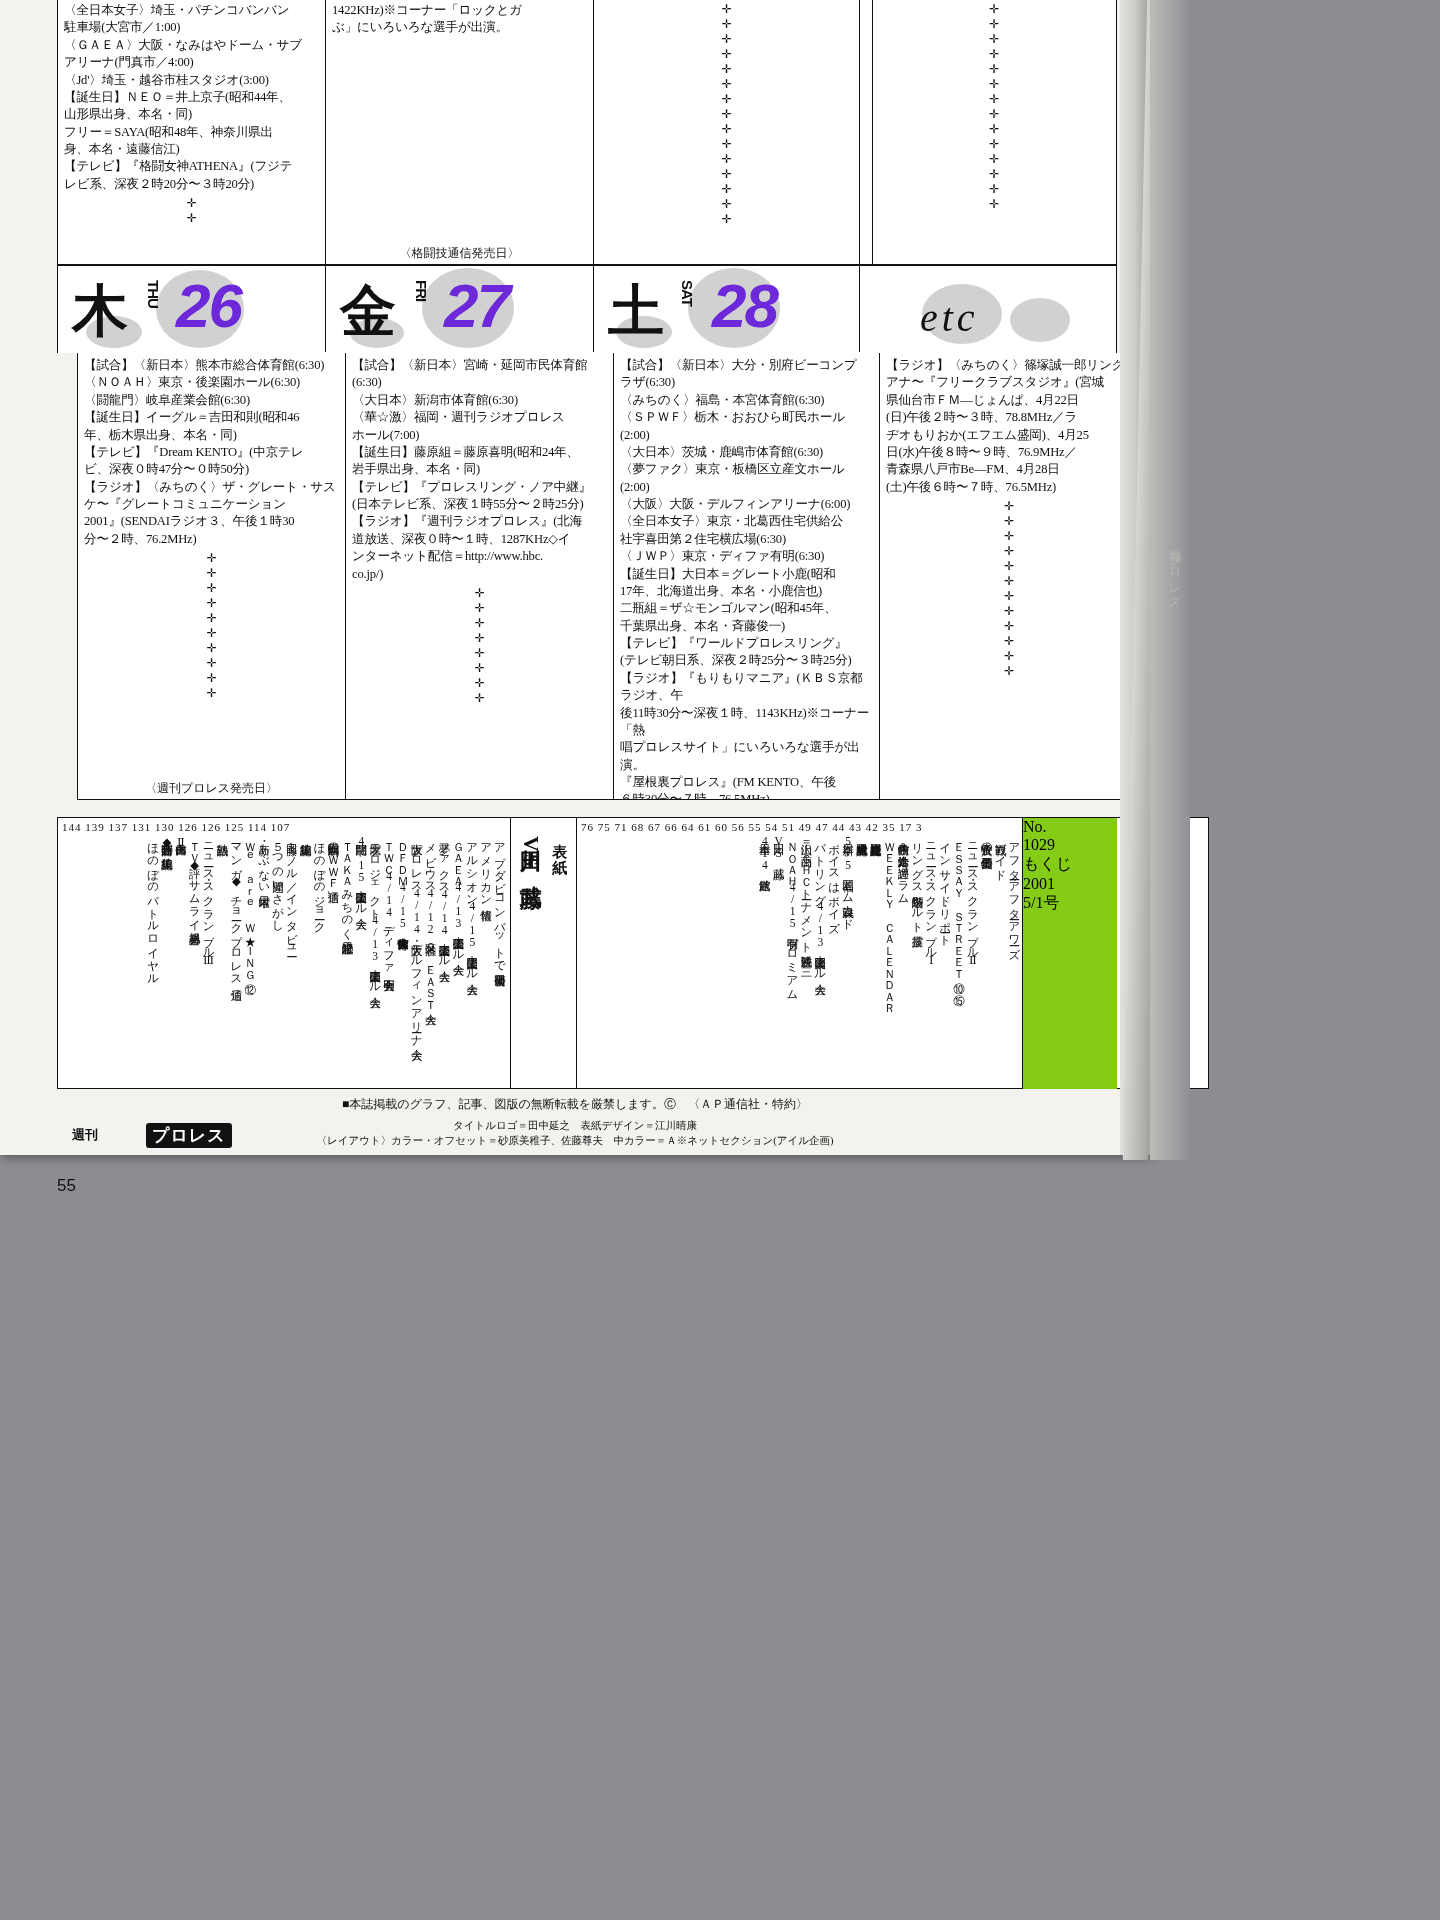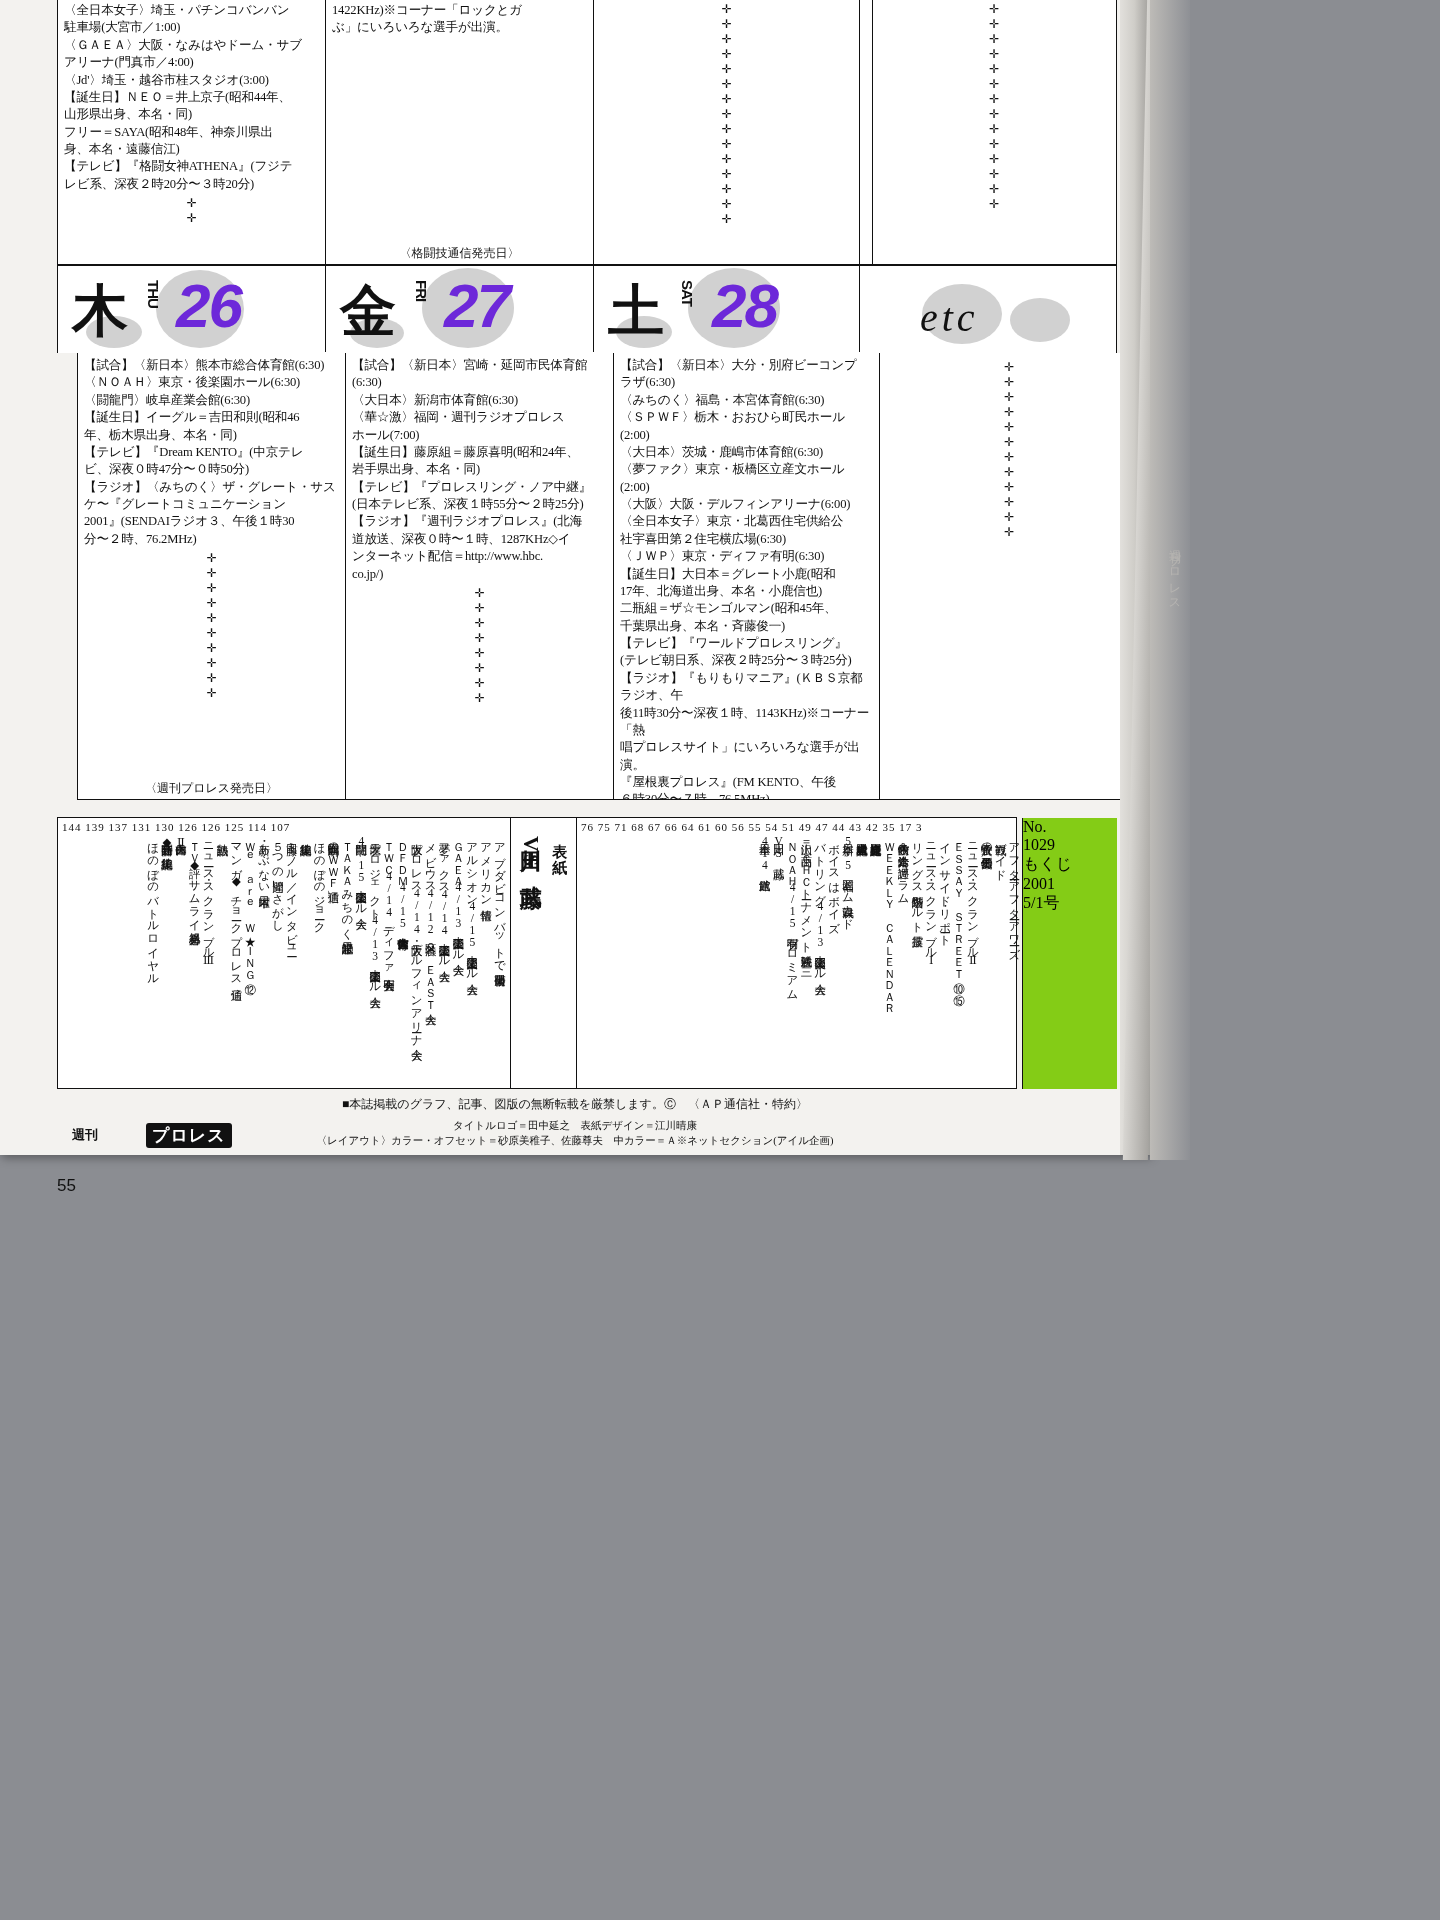--- a/index.html
+++ b/index.html
@@ -292,38 +292,48 @@
           <p class="jp">【テレビ】『ワールドプロレスリング』</p>
           <p class="jp">(テレビ朝日系、深夜２時25分〜３時25分)</p>
           <p class="jp">【ラジオ】『もりもりマニア』(ＫＢＳ京都ラジオ、午</p>
           <p class="jp">後11時30分〜深夜１時、1143KHz)※コーナー「熱</p>
           <p class="jp">唱プロレスサイト」にいろいろな選手が出演。</p>
           <p class="jp">『屋根裏プロレス』(FM KENTO、午後</p>
           <p class="jp">６時30分〜７時、76.5MHz)</p>
         </div>
     </div>
     <div class="cell" style="left:802px;top:0;width:258px;height:100%;border-right:none;">
+      <div id="col3">
+          <p class="jp">【ラジオ】〈みちのく〉篠塚誠一郎リング</p>
+          <p class="jp">アナ〜『フリークラブスタジオ』(宮城</p>
+          <p class="jp">県仙台市ＦＭ—じょんぱ、4月22日</p>
+          <p class="jp">(日)午後２時〜３時、78.8MHz／ラ</p>
+          <p class="jp">ヂオもりおか(エフエム盛岡)、4月25</p>
+          <p class="jp">日(水)午後８時〜９時、76.9MHz／</p>
+          <p class="jp">青森県八戸市Be—FM、4月28日</p>
+          <p class="jp">(土)午後６時〜７時、76.5MHz)</p>
+        </div>
       <div class="dots">
         <span>✛</span>
           <span>✛</span>
           <span>✛</span>
           <span>✛</span>
           <span>✛</span>
           <span>✛</span>
           <span>✛</span>
           <span>✛</span>
           <span>✛</span>
           <span>✛</span>
           <span>✛</span>
           <span>✛</span>
       </div>
     </div>
   </div>
 
-  <div id="toc" style="left:57px;top:817px;width:960px;height:272px;">
+  <div id="toc" style="left:57px;top:817px;width:1152px;height:272px;">
 
     <div class="tocbox" style="left:0;top:0;width:453px;height:100%;">
       <div class="pagenums">144 139 137 131 130 126 126 125 114 107</div>
       <div class="vlines" id="tocleft">
           <div class="vline">アブダビコンバットで菊田優勝</div>
           <div class="vline">アメリカン情報</div>
           <div class="vline">アルシオン4/15後楽園ホール大会</div>
           <div class="vline">ＧＡＥＡ4/13後楽園ホール大会</div>
           <div class="vline">夢ファクス4/14後楽園ホール大会</div>
           <div class="vline">メビウス4/12渋谷区Ｏ－ＥＡＳＴ大会</div>

